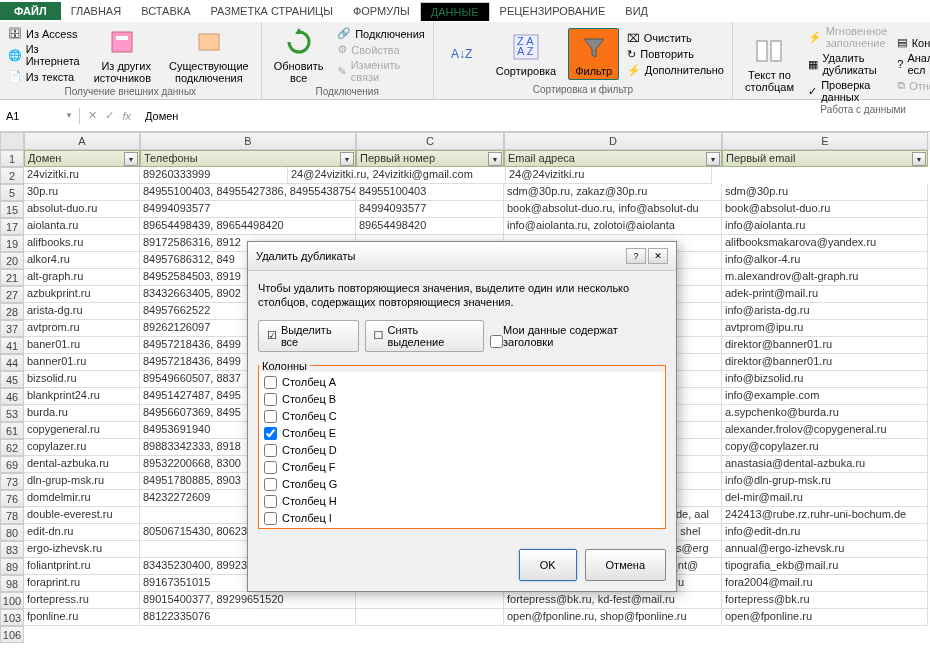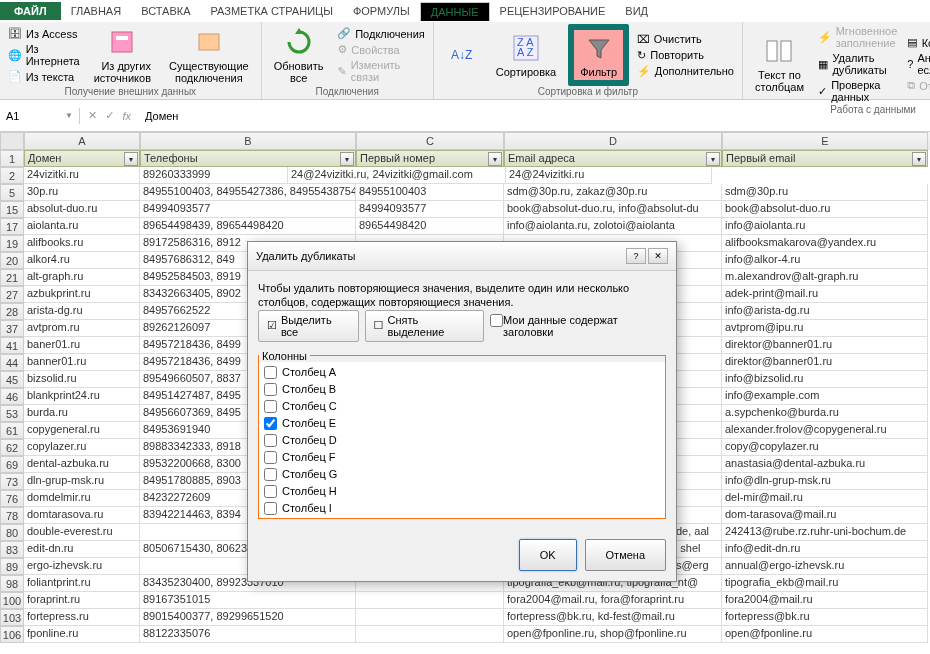--- a/index.html
+++ b/index.html
@@ -6,21 +6,21 @@
 body{background:#fff;width:930px;height:654px;overflow:hidden;position:relative}
 .ribbon-tabs{display:flex;height:22px;background:#fff;align-items:center}
 .tab{padding:3px 10px;color:#444;cursor:pointer}
 .tab.file{background:#217346;color:#fff;font-weight:bold;padding:3px 14px}
 .tab.active{background:#000000;color:#217346;border:1px solid #ccc;border-bottom:none}
 .ribbon{display:flex;height:78px;background:#f1f1f1;border-bottom:1px solid #ccc}
 .rgroup{display:flex;flex-direction:column;border-right:1px solid #d4d4d4;padding:2px 6px}
 .rgroup-content{display:flex;flex:1;align-items:center;gap:6px}
 .rgroup-label{text-align:center;font-size:10px;color:#666;padding-bottom:2px}
 .rbig{display:flex;flex-direction:column;align-items:center;justify-content:center;padding:2px 6px;gap:2px;cursor:pointer;border-radius:2px}
-.rbig.active{background:#fca5a5;border:6px solid #0f766e}
+.rbig.active{background:#f97316;border:1px solid #0f766e}
 .ricon{width:32px;height:32px;display:flex;align-items:center;justify-content:center}
 .rsmall{display:flex;align-items:center;gap:4px;padding:1px 2px;cursor:pointer;font-size:11px}
 .rsmall-stack{display:flex;flex-direction:column;gap:1px}
 .formula-bar{display:flex;height:32px;border-bottom:1px solid #ccc;align-items:center}
 .name-box{width:80px;border-right:1px solid #ccc;padding:2px 6px;display:flex;align-items:center;justify-content:space-between}
 .fx-controls{display:flex;align-items:center;gap:8px;padding:0 8px;color:#999}
 .fx-input{flex:1;padding:2px 6px}
 .grid{position:relative}
 .col-headers{display:flex;height:18px;background:linear-gradient(#f5f5f5,#e8e8e8)}
 .row-header,.col-h{border:1px solid #ccc;display:flex;align-items:center;justify-content:center;background:linear-gradient(#f5f5f5,#e8e8e8);font-size:11px;color:#444}
@@ -33,24 +33,24 @@
 .cells-area{display:flex;flex-direction:column}
 .data-row{display:flex;height:17px}
 .cell{border-right:1px solid #ddd;border-bottom:1px solid #ddd;padding:1px 3px;overflow:hidden;white-space:nowrap;font-size:11px;color:#333}
 .header-row .cell{background:linear-gradient(#eaefdf,#d9e0c5);font-weight:normal;position:relative;border:1px solid #a8b589}
 .filter-btn{position:absolute;right:1px;top:1px;width:14px;height:14px;border:1px solid #999;background:linear-gradient(#fff,#ddd);display:flex;align-items:center;justify-content:center;font-size:8px}
 .dialog{position:absolute;left:247px;top:241px;width:430px;background:#f0f0f0;border:1px solid #888;box-shadow:3px 3px 12px rgba(0,0,0,0.3)}
 .dialog-title{background:linear-gradient(#fff,#e8e8e8);padding:6px 8px;display:flex;justify-content:space-between;align-items:center;border-bottom:1px solid #ccc}
 .dialog-title-btns{display:flex;gap:2px}
 .dlg-btn{width:20px;height:16px;border:1px solid #aaa;background:linear-gradient(#fff,#ddd);display:flex;align-items:center;justify-content:center;font-size:9px}
 .dialog-body{padding:10px}
-.dialog-text{margin-bottom:0;font-size:11px;line-height:1.3}
+.dialog-text{margin-bottom:10px;font-size:11px;line-height:1.3}
 .dialog-toolbar{display:flex;gap:6px;align-items:center;margin-bottom:8px}
 .tb-btn{padding:3px 8px;border:1px solid #aaa;background:linear-gradient(#fff,#e8e8e8);border-radius:2px;display:flex;align-items:center;gap:4px;cursor:pointer;font-size:11px}
-.checkbox-wrap{display:flex;align-items:flex-start;gap:0;margin-left:auto}
+.checkbox-wrap{display:flex;align-items:flex-end;gap:0;margin-left:auto}
 .col-group{border:1px solid #f97316}
 .col-group legend{font-size:11px;padding:0 3px}
 .col-list{height:156px;overflow-y:scroll;background:#fff;padding:2px}
 .col-item{display:flex;align-items:center;gap:5px;padding:2px 3px}
 .dialog-footer{display:flex;justify-content:flex-end;gap:8px;padding:10px}
 .dlg-foot-btn{padding:9px 20px;border:1px solid #888;background:linear-gradient(#fff,#e2e2e2);border-radius:2px;cursor:pointer}
 .dlg-foot-btn.primary{border:1px solid #3874b5;box-shadow:0 0 2px #6fa8e0}
 svg{display:block}
 </style>
 </head>
@@ -414,27 +414,20 @@
           <div class="cell col-E">info@dln-grup-msk.ru</div>
         </div>
         <div class="data-row">
           <div class="cell col-A">domdelmir.ru</div>
           <div class="cell col-B">84232272609</div>
           <div class="cell col-C"></div>
           <div class="cell col-D"></div>
           <div class="cell col-E">del-mir@mail.ru</div>
         </div>
         <div class="data-row">
-          <div class="cell col-A">domtarasova.ru</div>
-          <div class="cell col-B">83942214463, 8394</div>
-          <div class="cell col-C"></div>
-          <div class="cell col-D"></div>
-          <div class="cell col-E">dom-tarasova@mail.ru</div>
-        </div>
-        <div class="data-row">
           <div class="cell col-A">double-everest.ru</div>
           <div class="cell col-B"></div>
           <div class="cell col-C"></div>
           <div class="cell col-D">242413@rube.rz.ruhr-uni-bochum.de, aal</div>
           <div class="cell col-E">242413@rube.rz.ruhr-uni-bochum.de</div>
         </div>
         <div class="data-row">
           <div class="cell col-A">edit-dn.ru</div>
           <div class="cell col-B">80506715430, 80623130104, 80623130455, </div>
           <div class="cell col-C">80713323675, 80953829884</div>

